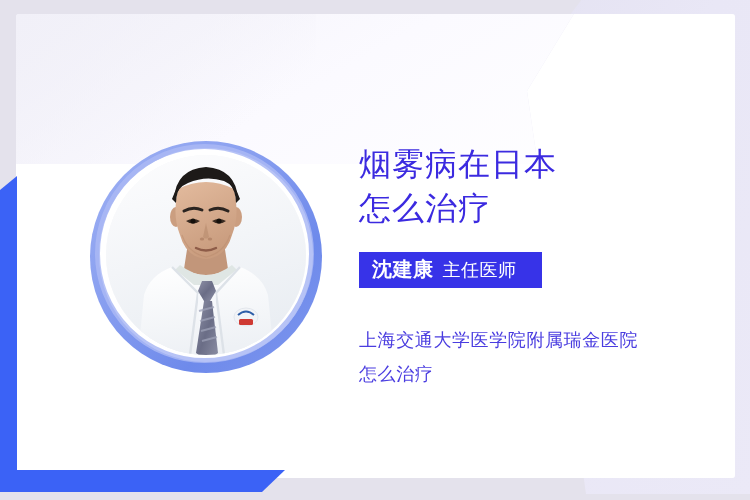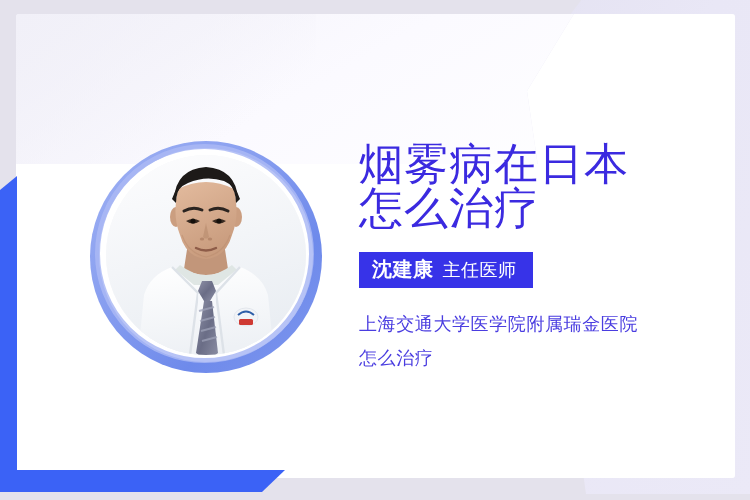--- a/index.html
+++ b/index.html
@@ -166,50 +166,50 @@
 
   
   .text-col {
     position: absolute;
     left: 343px;
     top: 128px;
     width: 380px;
     z-index: 7;
   }
   .title {
-    font-size: 44px;
+    font-size: 32px;
     line-height: 44px;
     font-weight: 400;
     color: #3b2ae0;
     letter-spacing: 1px;
     white-space: pre-line;
     margin: 0;
   }
   .badge {
     display: inline-block;
     background: #3733e8;
     color: #ffffff;
-    padding: 6px 16px 7px 13px;
+    padding: 6px 25px 7px 13px;
     margin-top: 22px;
     font-size: 19px;
     line-height: 22px;
     white-space: nowrap;
     letter-spacing: .5px;
   }
   .badge .bname {
     font-weight: bold;
     font-size: 20px;
   }
   .badge .btitle {
     font-weight: 400;
     margin-left: 9px;
     font-size: 18px;
   }
   .affil {
-    margin-top: 19px;
+    margin-top: 35px;
     font-size: 18px;
     line-height: 34px;
     color: #4a3de0;
     letter-spacing: .6px;
   }
   .affil div { white-space: nowrap; }
 </style>
 </head>
 <body>
 

